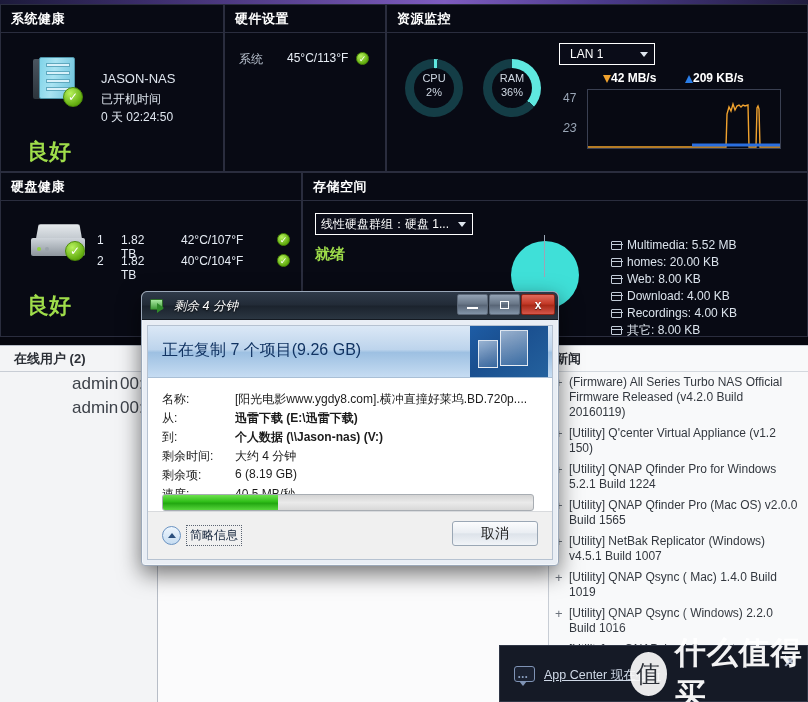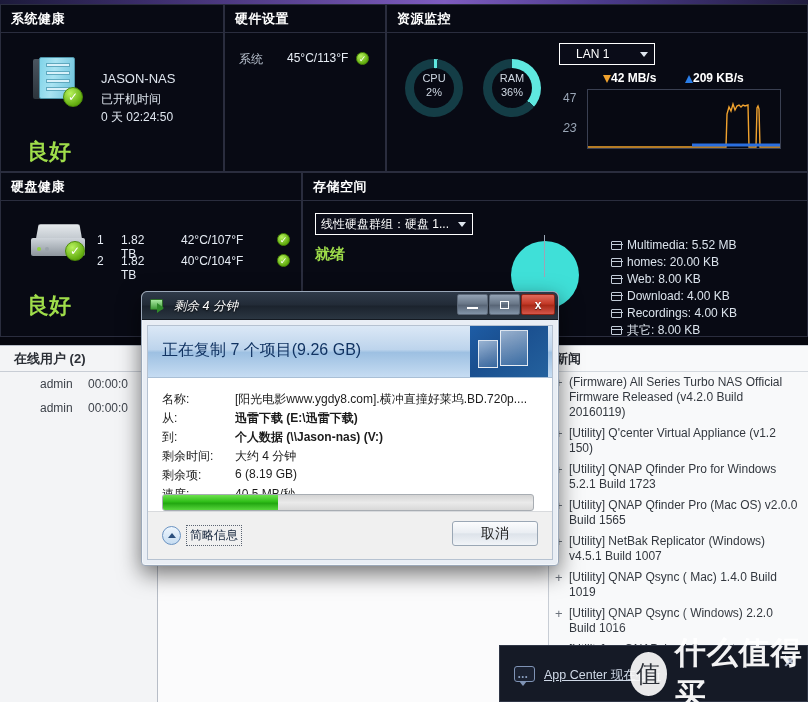--- a/index.html
+++ b/index.html
@@ -80,21 +80,21 @@
     position:absolute; left:9px; top:9px; width:40px; height:40px;
     border-radius:50%; background:#080a14;
   }
   .gauge .lbl {
     position:absolute; left:0; top:12px; width:58px; text-align:center;
     color:#cfd8e3; font-size:11px; line-height:14px;
   }
   .net-sel {
     position:absolute; left:172px; top:10px; width:96px; height:22px;
     border:1px solid #ffffff; background:#0a0c18;
-    color:#fff; font-size:12px; line-height:20px; padding-left:16px;
+    color:#fff; font-size:12px; line-height:20px; padding-left:10px;
   }
   .net-sel .cv {
     position:absolute; right:6px; top:8px;
     border-left:4px solid transparent; border-right:4px solid transparent;
     border-top:5px solid #dfe6ef;
   }
   .spd { position:absolute; top:38px; font-size:12px; color:#ffffff; font-weight:bold; }
   .arw { display:inline-block; width:0; height:0; vertical-align:-1px; }
   .arw-d { border-left:4px solid transparent; border-right:4px solid transparent; border-top:8px solid #f0a22e; }
   .arw-u { border-left:4px solid transparent; border-right:4px solid transparent; border-bottom:8px solid #2a7ee8; }
@@ -150,21 +150,21 @@
   
   #p-users {
     position:absolute; left:0; top:345px; width:158px; height:357px;
     background:#f3f4f6; border:1px solid #b7bdc7; border-left:none; border-bottom:none;
   }
   .ou-hd {
     height:26px; line-height:26px; padding-left:14px;
     font-size:13px; font-weight:bold; color:#2b2f36;
     border-bottom:1px solid #c8cdd5;
   }
-  .ou-row { height:24px; line-height:24px; font-size:12px; color:#3d424a; padding-left:40px; }
+  .ou-row { height:24px; line-height:24px; font-size:17px; color:#3d424a; padding-left:40px;margin-left:32px; }
   .ou-row .t { position:absolute; left:88px; }
 
   
   #p-news {
     position:absolute; left:548px; top:345px; width:260px; height:357px;
     background:#f8f9fa; border-left:1px solid #c8cdd5; border-top:1px solid #c8cdd5;
     overflow:hidden;
   }
   .nw-hd {
     height:26px; line-height:26px; padding-left:6px;
@@ -489,21 +489,21 @@
         <div class="nw-row">
           <span class="nw-plus">+</span>
           <span>(Firmware) All Series Turbo NAS Official Firmware Released (v4.2.0 Build 20160119)</span>
         </div>
         <div class="nw-row">
           <span class="nw-plus">+</span>
           <span>[Utility] Q'center Virtual Appliance (v1.2 150)</span>
         </div>
         <div class="nw-row">
           <span class="nw-plus">+</span>
-          <span>[Utility] QNAP Qfinder Pro for Windows 5.2.1 Build 1723</span>
+          <span>[Utility] QNAP Qfinder Pro for Windows 5.2.1 Build 1224</span>
         </div>
         <div class="nw-row">
           <span class="nw-plus">+</span>
           <span>[Utility] QNAP Qfinder Pro (Mac OS) v2.0.0 Build 1565</span>
         </div>
         <div class="nw-row">
           <span class="nw-plus">+</span>
           <span>[Utility] NetBak Replicator (Windows) v4.5.1 Build 1007</span>
         </div>
         <div class="nw-row">

